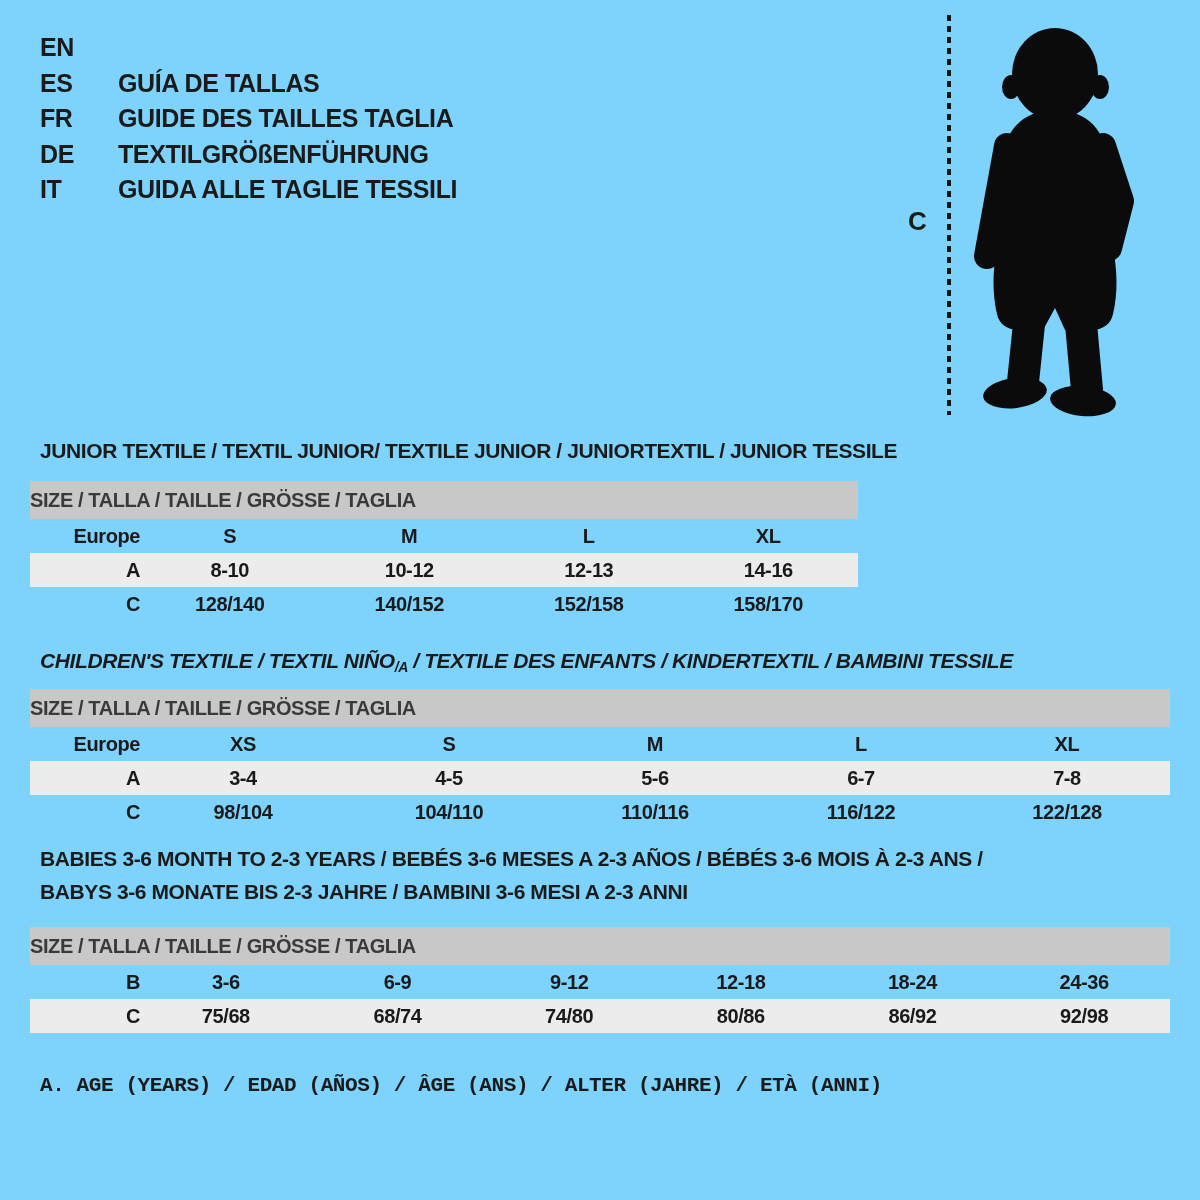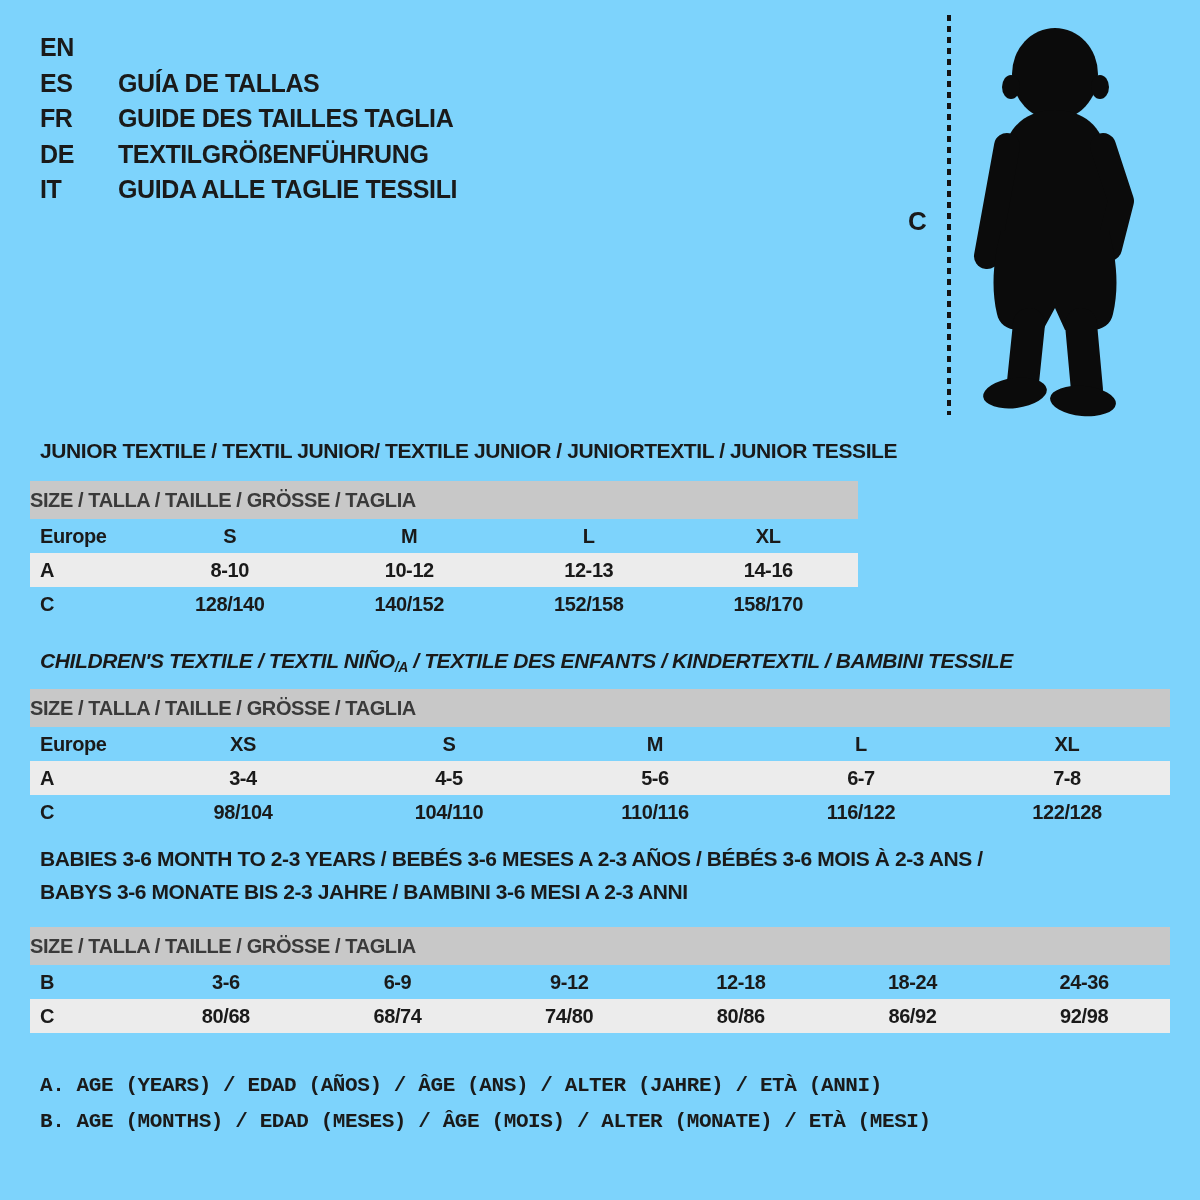--- a/index.html
+++ b/index.html
@@ -19,21 +19,21 @@
   .baby{position:absolute;left:963px;top:26px;}
   
   .sec-title{position:absolute;left:40px;font-size:21px;line-height:33px;white-space:nowrap;}
   .sub{font-size:14px;vertical-align:-4px;}
   
   table.size-table{position:absolute;left:30px;border-collapse:collapse;table-layout:fixed;}
   table.size-table th{
     background:#c8c8c8;color:#3a3a3a;text-align:left;font-size:20px;font-weight:bold;
     height:38px;padding:0 0 0 0;letter-spacing:-0.4px;}
   table.size-table td{font-size:20px;font-weight:bold;text-align:center;height:34px;padding:0;}
-  table.size-table td.row-label{text-align:left;padding-left:10px;}
+  table.size-table td.row-label{text-align:right;padding-left:10px;}
   table.size-table tr.alt{background:#ececec;}
   .w-junior{width:828px;top:481px;}
   .w-children{width:1140px;top:689px;}
   .w-babies{width:1140px;top:927px;}
   .t-junior{top:434px;}
   .t-children{top:644px;font-style:italic;}
   .t-babies{top:842px;}
   
   .legend{position:absolute;left:40px;top:1068px;font-size:21px;line-height:36px;font-family:Liberation Mono, monospace;}
 </style>
@@ -186,28 +186,27 @@
           <td class="row-label">B</td>
           <td>3-6</td>
           <td>6-9</td>
           <td>9-12</td>
           <td>12-18</td>
           <td>18-24</td>
           <td>24-36</td>
         </tr>
         <tr class="alt">
           <td class="row-label">C</td>
-          <td>80/68</td>
+          <td>75/68</td>
           <td>68/74</td>
           <td>74/80</td>
           <td>80/86</td>
           <td>86/92</td>
           <td>92/98</td>
         </tr>
       </tbody>
     </table>
 
   <div class="legend">
     <div>A. AGE (YEARS) / EDAD (AÑOS) / ÂGE (ANS) / ALTER (JAHRE) / ETÀ (ANNI)</div>
-    <div>B. AGE (MONTHS) / EDAD (MESES) / ÂGE (MOIS) / ALTER (MONATE) / ETÀ (MESI)</div>
   </div>
 
 </div>
 
 </body></html>

